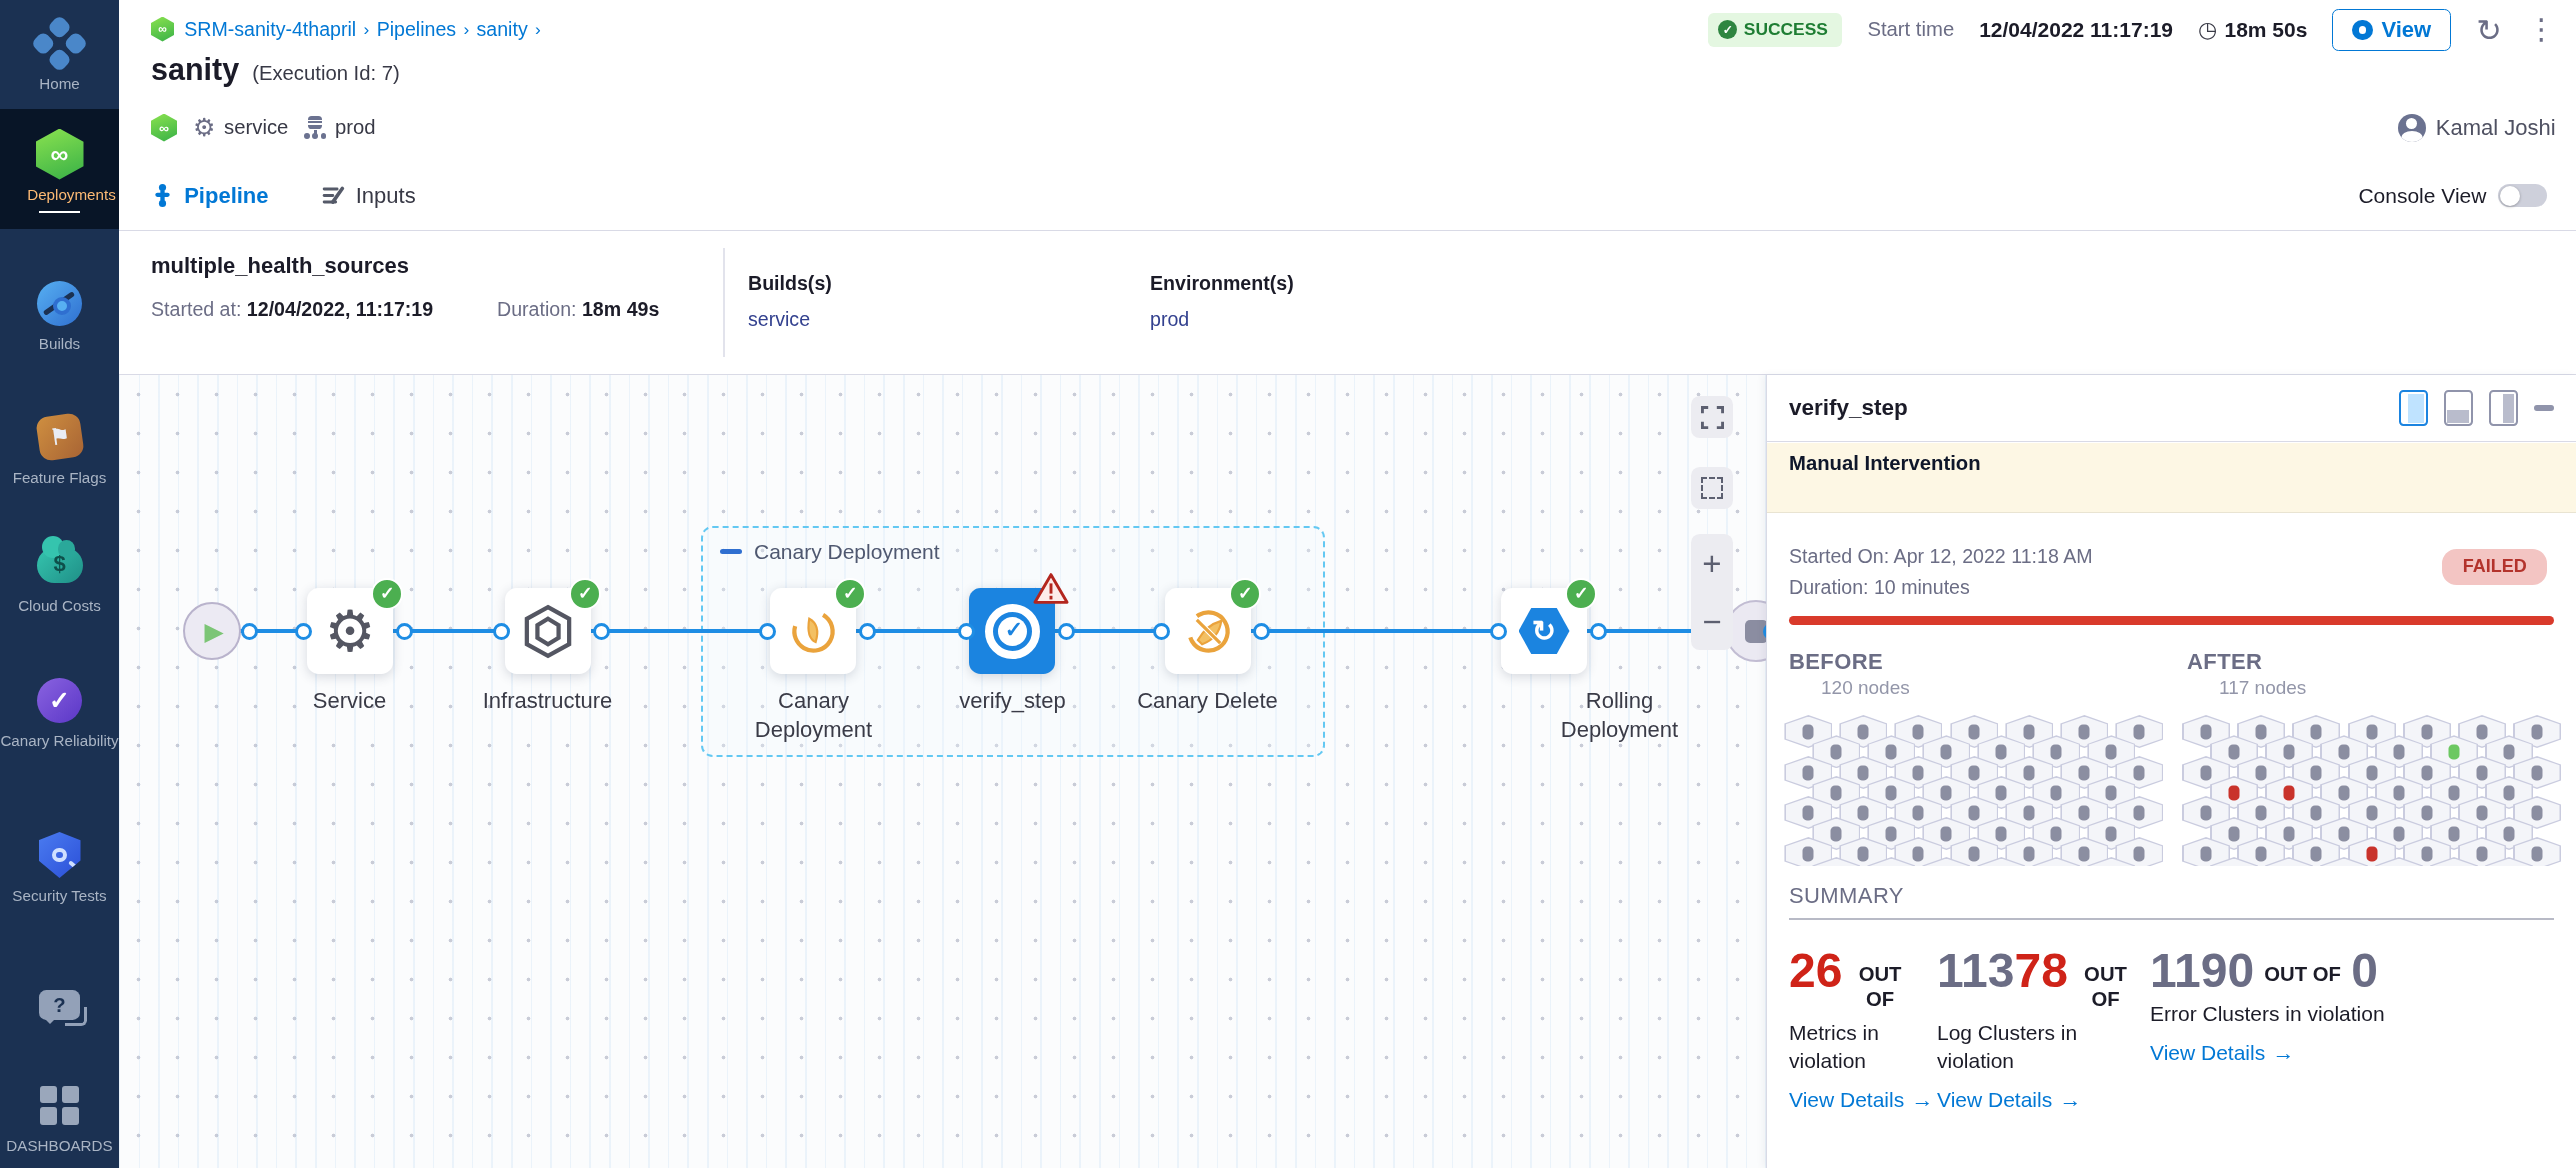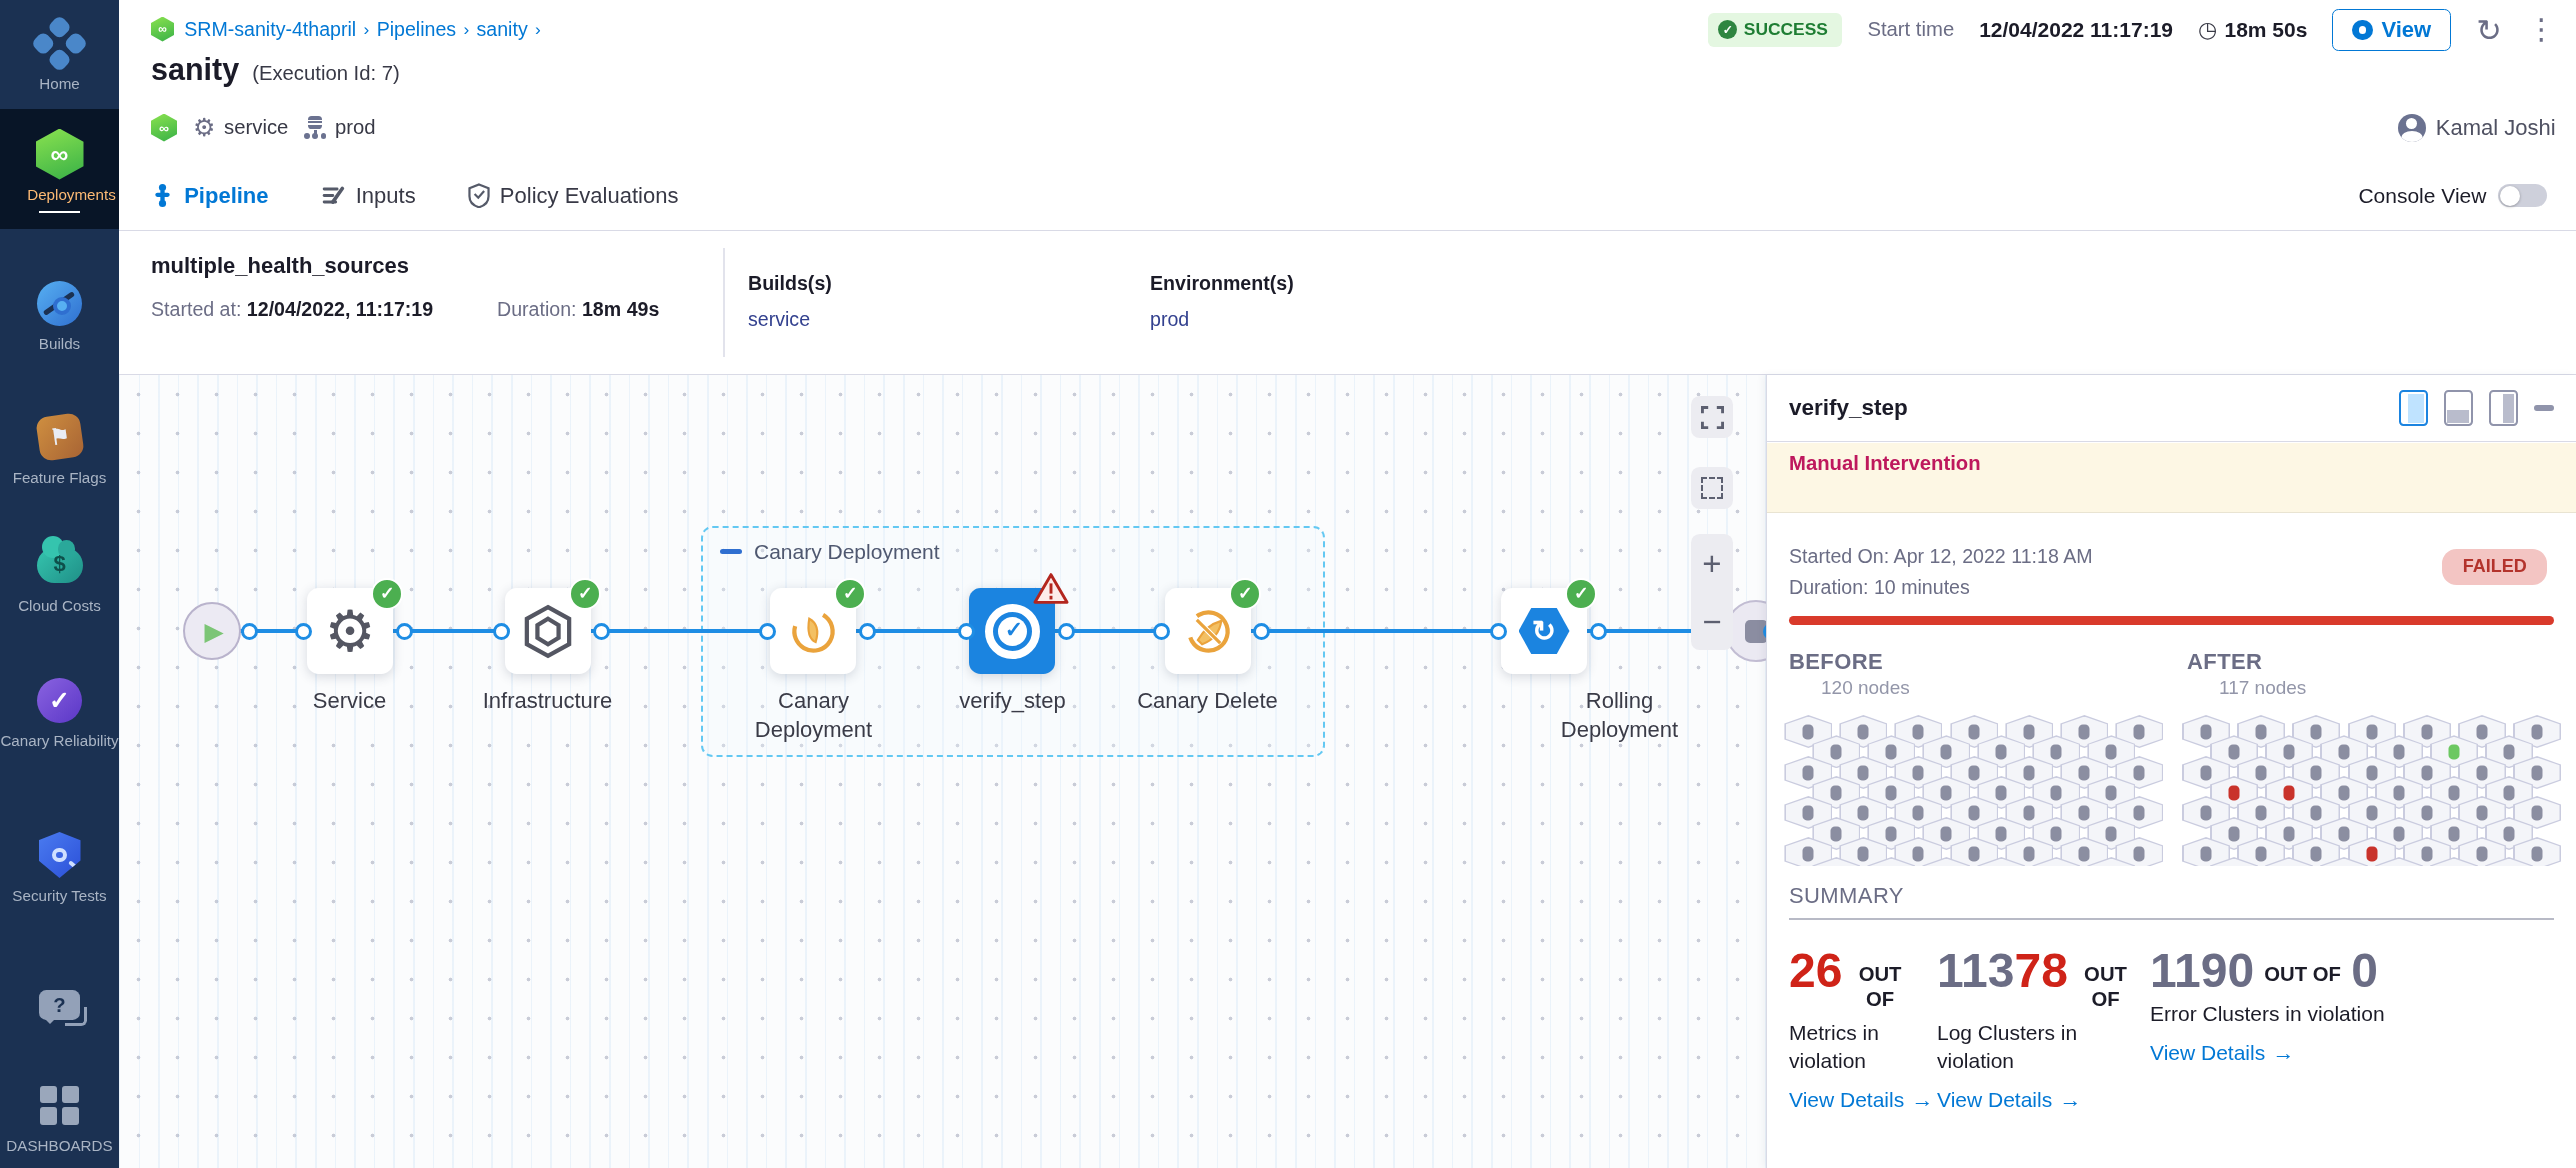--- a/index.html
+++ b/index.html
@@ -222,21 +222,21 @@
   .lay.active:after { content:""; position:absolute; right:1.5px; top:1.5px; bottom:1.5px; width:16px;
     background:#bfe3ff; }
   .lay.bottom:after { content:""; position:absolute; left:1.5px; right:1.5px; bottom:1.5px; height:13px;
     background:#b9bccc; }
   .lay.right:after { content:""; position:absolute; right:1.5px; top:1.5px; bottom:1.5px; width:11.6px;
     background:#b9bccc; }
   .minimize { width:20.3px; height:5.1px; background:#9094ab; border-radius:2.9px; cursor:pointer; }
 
   .banner { position:absolute; left:0; right:0; top:68px; height:70px; background:#fdf7e4;
     border-bottom:1.5px solid #e9e4d2; padding:8.7px 0 0 22px; }
-  .banner b { display:block; font-size:20.3px; color:#be185d; }
+  .banner b { display:block; font-size:20.3px; color:#0f172a; }
   .banner span { display:block; font-size:19.6px; color:#1c1c28; margin-top:4.4px; }
 
   .run-meta { position:absolute; left:22px; top:166px; font-size:19.6px; color:#6b6d85; line-height:30.5px; }
   .failed-badge { position:absolute; right:29px; top:174px; background:#f3c5c3; color:#b3332c;
     font-weight:700; font-size:18px; padding:7.3px 20.3px; border-radius:14.5px; }
   .red-bar { position:absolute; left:22px; right:22px; top:241px; height:9.4px; background:#d93a2b;
     border-radius:5.1px; }
 
   .ba-label { position:absolute; font-size:22px; color:#6b6d85; font-weight:600; letter-spacing:0.4px; }
   .ba-sub { position:absolute; font-size:19px; color:#9396a9;margin-left:32px; }
@@ -412,27 +412,20 @@
     </div>
     <div class="tab">
       <svg width="25" height="23" viewBox="0 0 34 32">
         <rect x="2" y="5" width="22" height="4" rx="2" fill="#555a69"></rect>
         <rect x="2" y="14" width="16" height="4" rx="2" fill="#555a69"></rect>
         <rect x="2" y="23" width="20" height="4" rx="2" fill="#555a69"></rect>
         <rect x="20" y="2" width="5" height="28" rx="2" fill="#555a69" transform="rotate(35 23 16)"></rect>
       </svg>
       <span>Inputs</span>
     </div>
-    <div class="tab">
-      <svg width="22" height="25" viewBox="0 0 30 34">
-        <path d="M15 2 L28 7 V18 C28 26 22 31 15 33 C8 31 2 26 2 18 V7 Z" fill="none" stroke="#555a69" stroke-width="3"></path>
-        <path d="M9 15 L14 20 L22 11" fill="none" stroke="#555a69" stroke-width="3"></path>
-      </svg>
-      <span>Policy Evaluations</span>
-    </div>
     <div class="console-wrap">
       <span>Console View</span>
       <div class="toggle">
           <div class="knob"></div>
         </div>
     </div>
   </div>
 </header>
 
 <section class="stage-info">

